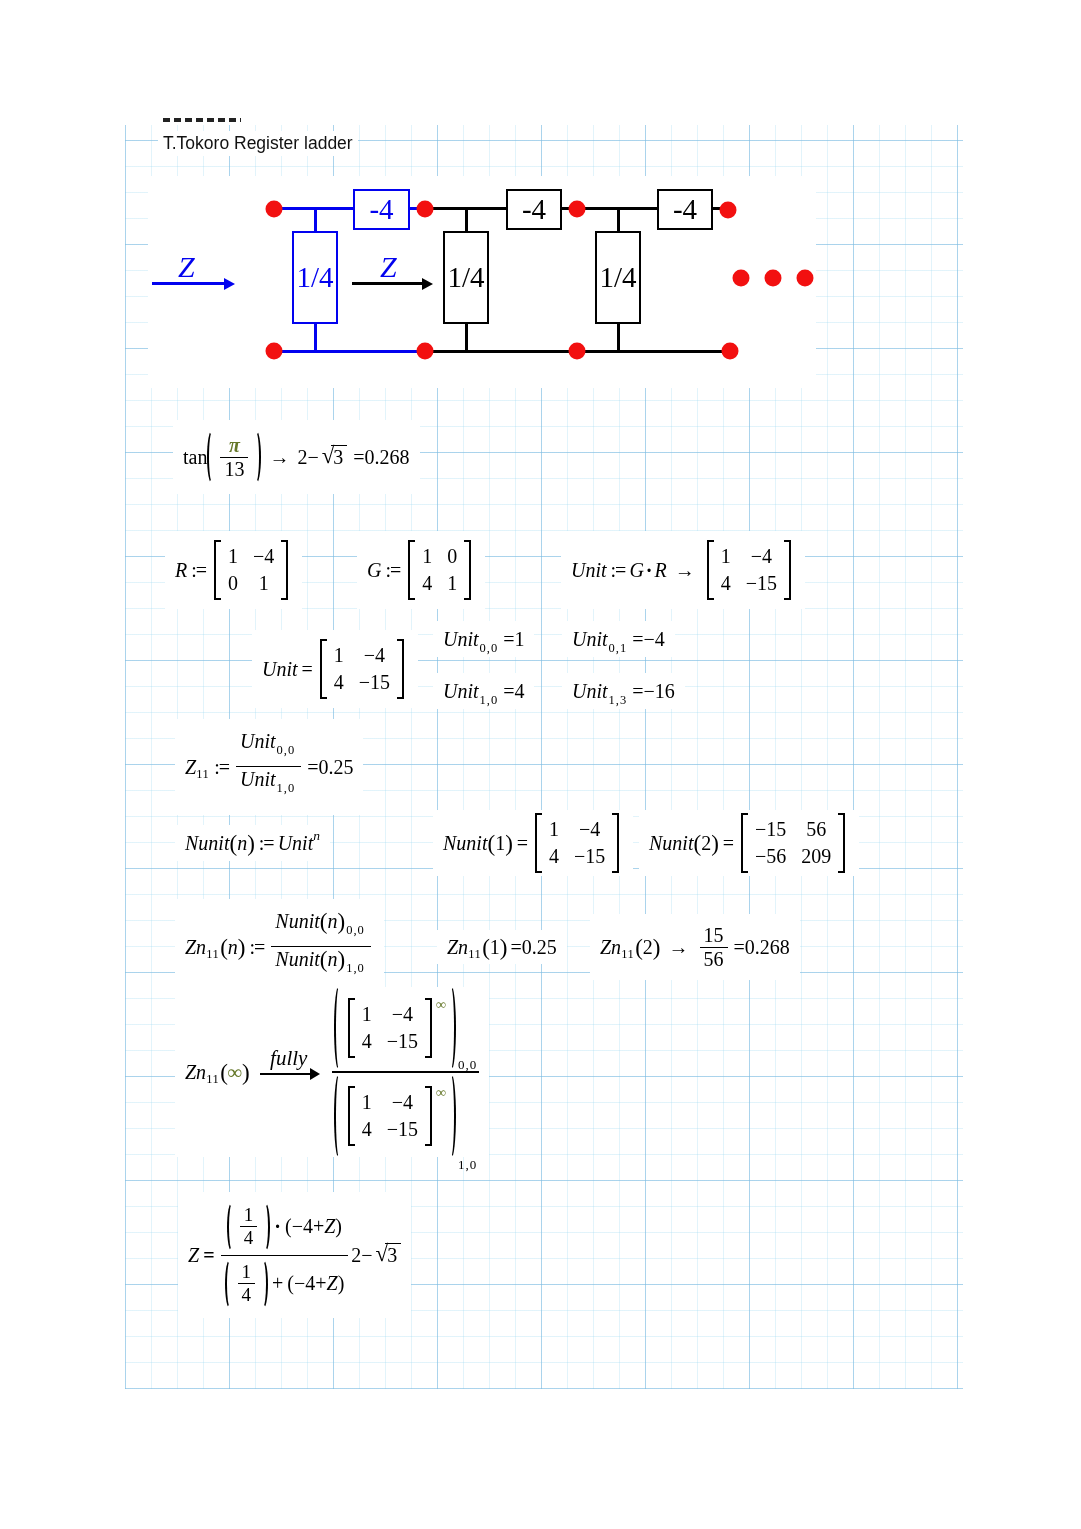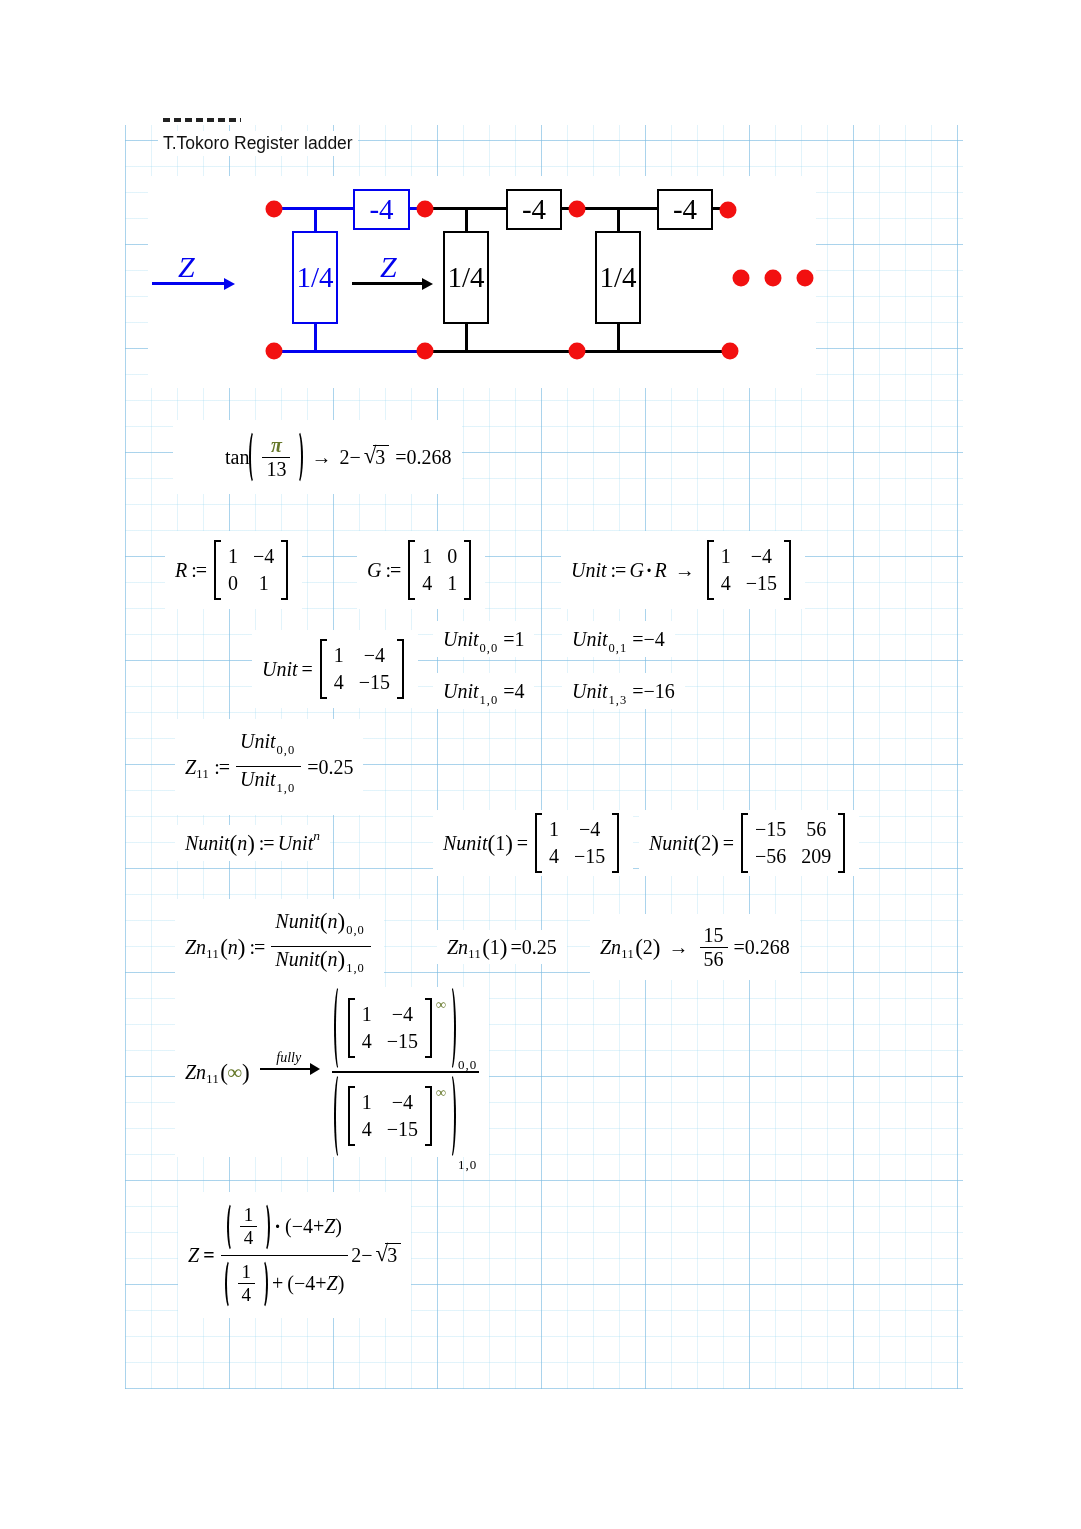--- a/index.html
+++ b/index.html
@@ -13,21 +13,21 @@
     position:absolute; left:125px; top:125px; width:838px; height:1264px;
     background-image:
       repeating-linear-gradient(0deg,  rgba(125,185,224,.55) 0 1px, transparent 1px 104px),
       repeating-linear-gradient(90deg, rgba(125,185,224,.55) 0 1px, transparent 1px 104px),
       repeating-linear-gradient(0deg,  rgba(150,214,240,.28) 0 1px, transparent 1px 26px),
       repeating-linear-gradient(90deg, rgba(150,214,240,.28) 0 1px, transparent 1px 26px);
   }
   .region { position:absolute; background:#fff; padding:0 10px; display:flex; align-items:center; white-space:nowrap; }
   .math { font-size:20px; }
   .it { font-style:italic; }
-  .rm { font-style:normal;margin-left:42px; }
+  .rm { font-style:normal; }
   .b  { font-weight:bold; }
   .olive { color:#66782a; font-weight:bold; }
   .gap { margin-left:6px; }
   .sgap { margin-left:3px; }
   .asn { margin:0 4px; letter-spacing:-1px; }
   .arr { margin:0 8px; }
   .p1 { font-size:23px; line-height:1; font-style:normal; }
   .dsub { font-size:12.5px; display:inline-block; transform:translateY(9px); margin:0 2px 0 1px; letter-spacing:1px; font-style:normal; }
   .zsub { font-size:12.5px; display:inline-block; transform:translateY(7px); margin-right:1px; font-style:normal; letter-spacing:.5px; }
   .vsup { font-size:13.5px; display:inline-block; transform:translateY(-7px); font-style:italic; }
@@ -48,21 +48,21 @@
   
   .cp { display:inline-block; width:10px; border:2px solid transparent; border-radius:50%; flex:0 0 auto; }
   .cp.l { border-left-color:#000; }
   .cp.r { border-right-color:#000; }
   
   .sqrt { display:inline-flex; align-items:flex-start; margin-left:3px; }
   .sqrt .rs { font-size:23px; line-height:1; transform:translateY(-1px); }
   .sqrt .rb { border-top:1.8px solid #000; padding:0 4px 0 2px; margin-left:-3px; }
   
   .larr { display:inline-flex; flex-direction:column; align-items:center; margin:0 10px; transform:translateY(-12px); }
-  .larr .lab { font-size:14px; margin-bottom:2px; }
+  .larr .lab { font-size:21px; margin-bottom:2px; }
   .aln { position:relative; height:2px; background:#000; }
   .ah { position:absolute; right:-2px; top:-5px; width:0; height:0; border-left:10px solid #000; border-top:6px solid transparent; border-bottom:6px solid transparent; }
   .sarr { display:inline-flex; flex-direction:column; align-items:flex-start; margin:0 10px; transform:translateY(-26px); }
   .sarr .lab { font-size:20px; line-height:1.15; margin:0 0 4px 12px; }
   
   .bfrac { display:inline-flex; flex-direction:column; align-items:center; margin-left:4px; }
   .bnum, .bden { display:flex; align-items:center; padding:0 2px; }
   .bden { border-top:2px solid #000; }
   .grp { display:inline-flex; align-items:center; }
   .bsub { font-size:13px; align-self:flex-end; margin-left:2px; letter-spacing:1px; }

